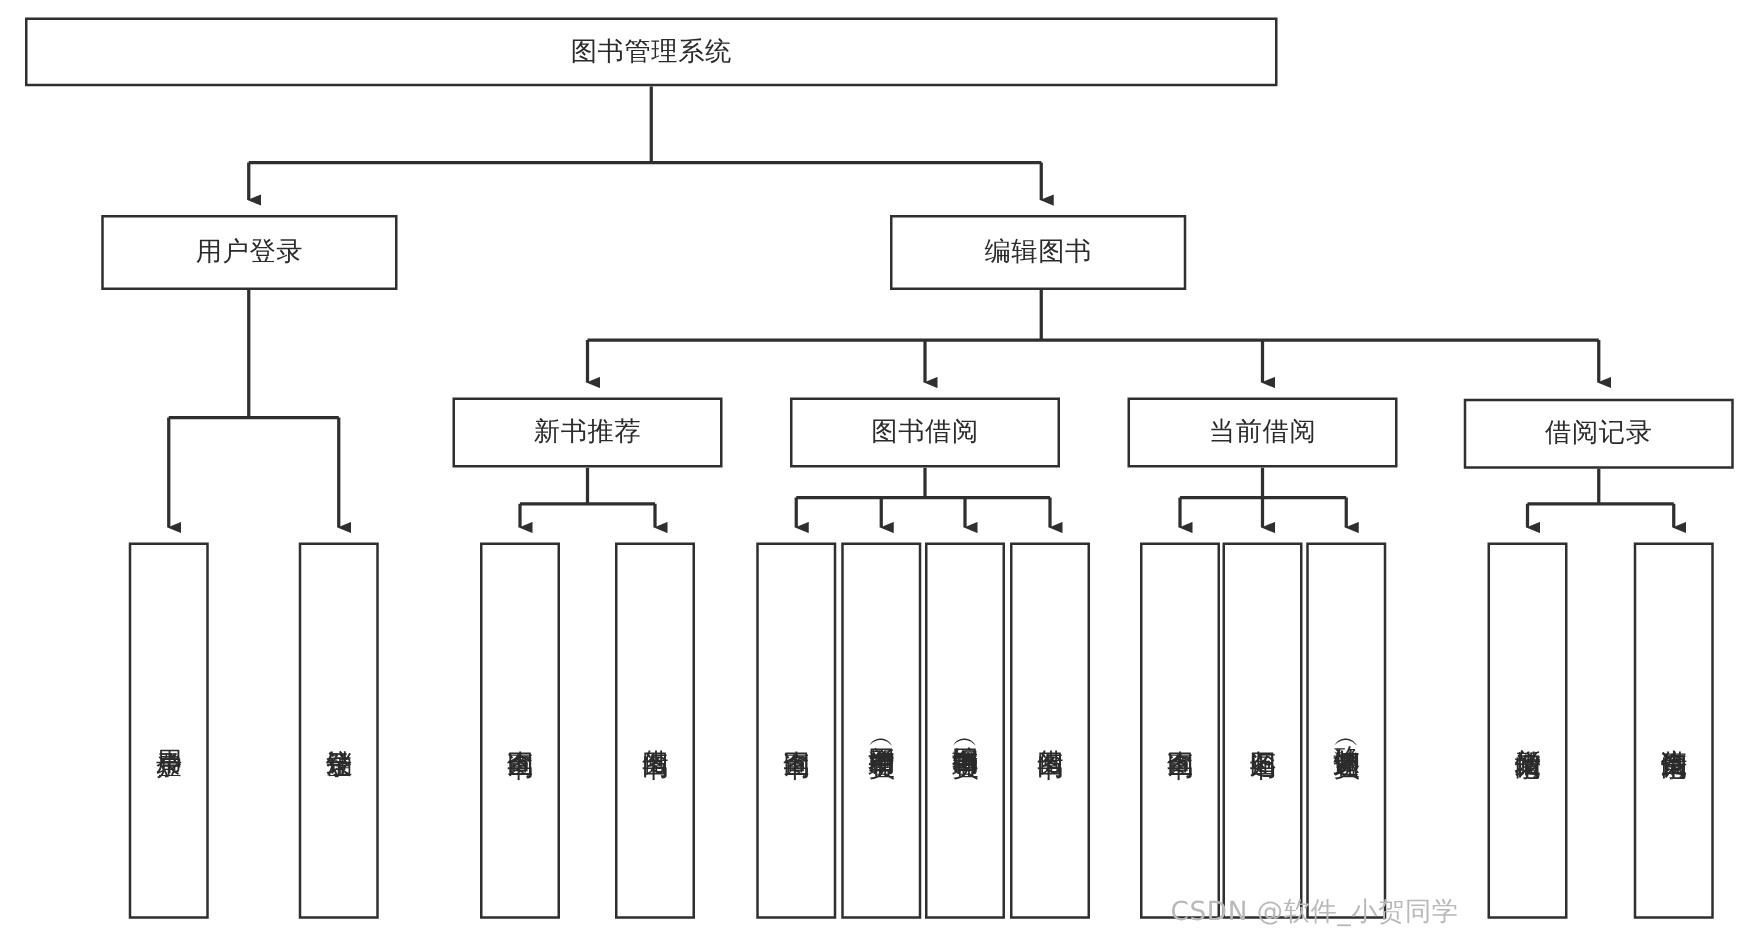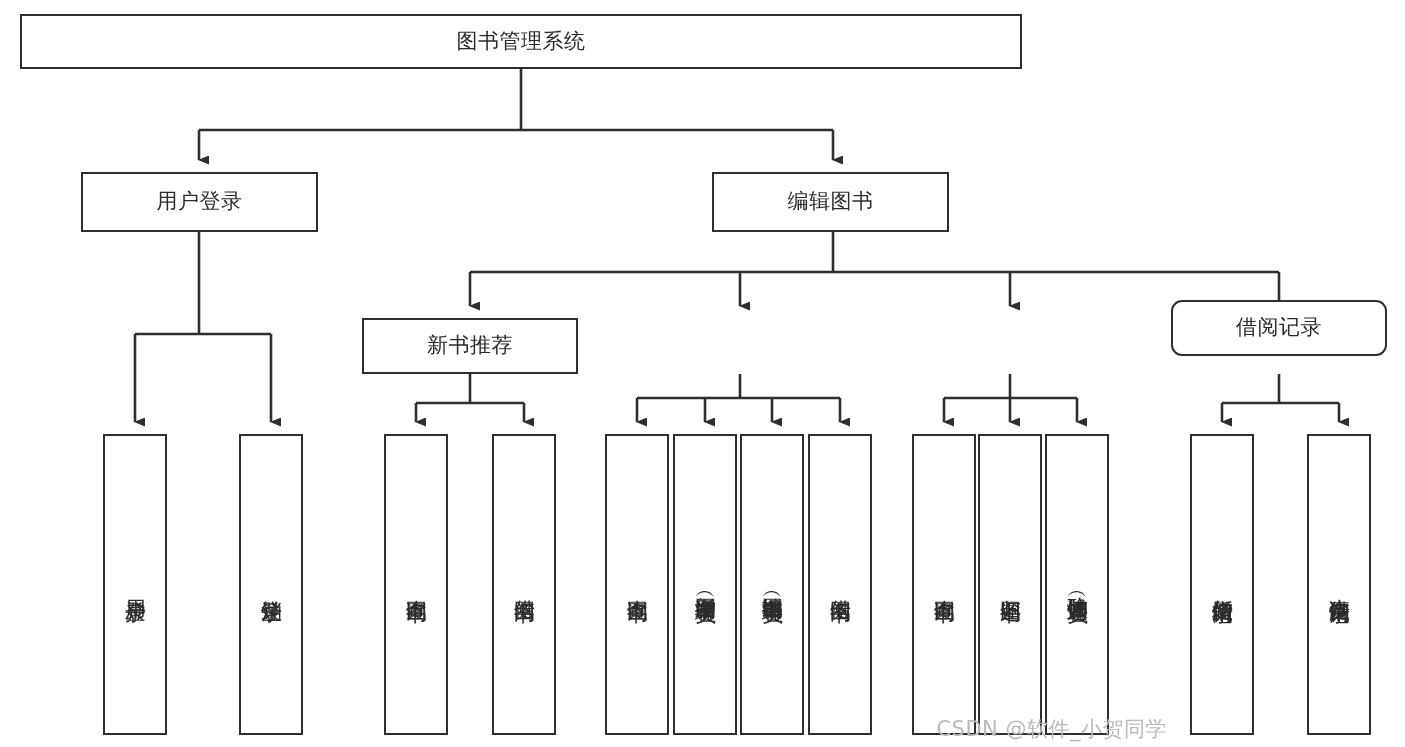--- a/index.html
+++ b/index.html
@@ -122,21 +122,27 @@
   <div class="node h-node" style="left:81px;top:172px;width:237px;height:60px;">
     <span class="lbl">用户登录</span>
   </div>
   <div class="node h-node" style="left:712px;top:172px;width:237px;height:60px;">
     <span class="lbl">编辑图书</span>
   </div>
 
   <div class="node h-node" style="left:362px;top:318px;width:216px;height:56px;">
     <span class="lbl">新书推荐</span>
   </div>
-  <div class="node h-node" style="left:1171px;top:300px;width:216px;height:56px;border-radius:11px;">
+  <div class="node h-node" style="left:632px;top:318px;width:216px;height:56px;">
+    <span class="lbl">图书借阅</span>
+  </div>
+  <div class="node h-node" style="left:902px;top:318px;width:216px;height:56px;">
+    <span class="lbl">当前借阅</span>
+  </div>
+  <div class="node h-node" style="left:1171px;top:319px;width:216px;height:56px;">
     <span class="lbl">借阅记录</span>
   </div>
 
   <div class="node v-node" style="left:103px;top:434px;width:64px;height:301px;">
     <span class="lbl">用户登录</span>
   </div>
   <div class="node v-node" style="left:239px;top:434px;width:64px;height:301px;">
     <span class="lbl">注销登录</span>
   </div>
 

